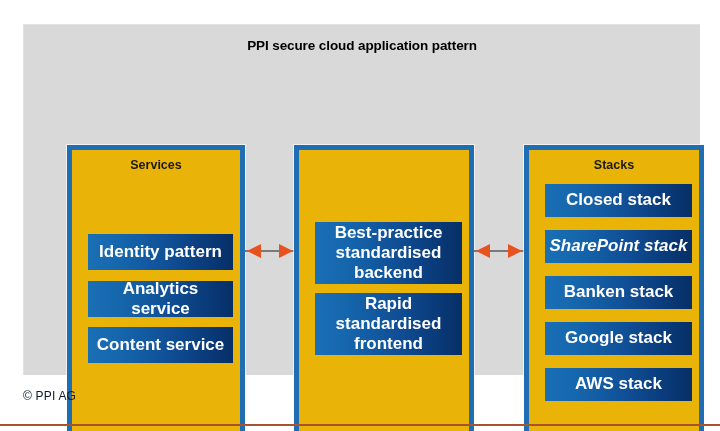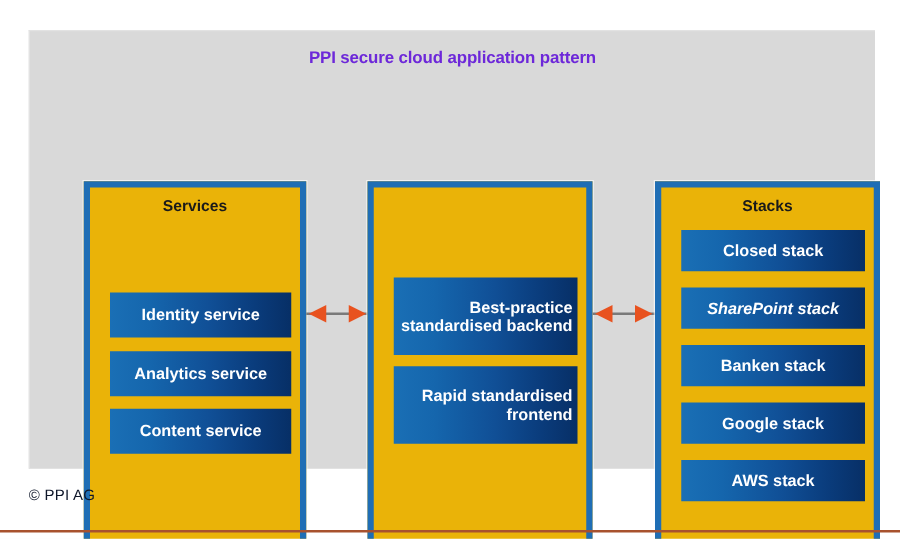--- a/index.html
+++ b/index.html
@@ -39,21 +39,21 @@
 
   
   #diagram-title {
     position: absolute;
     left: 0;
     top: 13px;
     width: 100%;
     text-align: center;
     font-size: 13.5px;
     font-weight: bold;
-    color: #6d28d9;
+    color: #000000;
     letter-spacing: -0.1px;
   }
 
   
   .column {
     position: absolute;
     top: 76px;
     height: 292px;
     background: #eab308;
     border: 5px solid #1f6eb5;
@@ -74,26 +74,26 @@
     font-size: 12.5px;
     font-weight: bold;
     color: #1a1a1a;
   }
 
   
   .item-box {
     position: absolute;
     background: linear-gradient(to right, #1a6fb5 0%, #1566ad 22%, #104f96 55%, #0a3c7c 80%, #072f66 100%);
     color: #ffffff;
-    font-size: 13px;
+    font-size: 17px;
     font-weight: bold;
     display: flex;
     align-items: center;
     justify-content: center;
-    text-align: right;
+    text-align: center;
     line-height: 1.18;
     box-sizing: border-box;
     padding: 2px 4px;
   }
 
   
   .col-services .item-box { left: 16px; width: 145px; height: 36px; }
   .svc-0 { top: 84px; }
   .svc-1 { top: 131px; }
   .svc-2 { top: 177px; }
@@ -168,21 +168,21 @@
 
 <div id="figure">
 
   <div id="panel">
 
     <div id="diagram-title">PPI secure cloud application pattern</div>
 
     <div class="column col-services">
       <div class="column-header">Services</div>
 
-      <div class="item-box svc-0">Identity service</div>
+      <div class="item-box svc-0">Identity pattern</div>
       <div class="item-box svc-1">Analytics service</div>
       <div class="item-box svc-2">Content service</div>
     </div>
 
     <div class="connector conn-1">
       <div class="conn-line"></div>
       <div class="arrow-head arrow-left"></div>
       <div class="arrow-head arrow-right"></div>
     </div>
 

